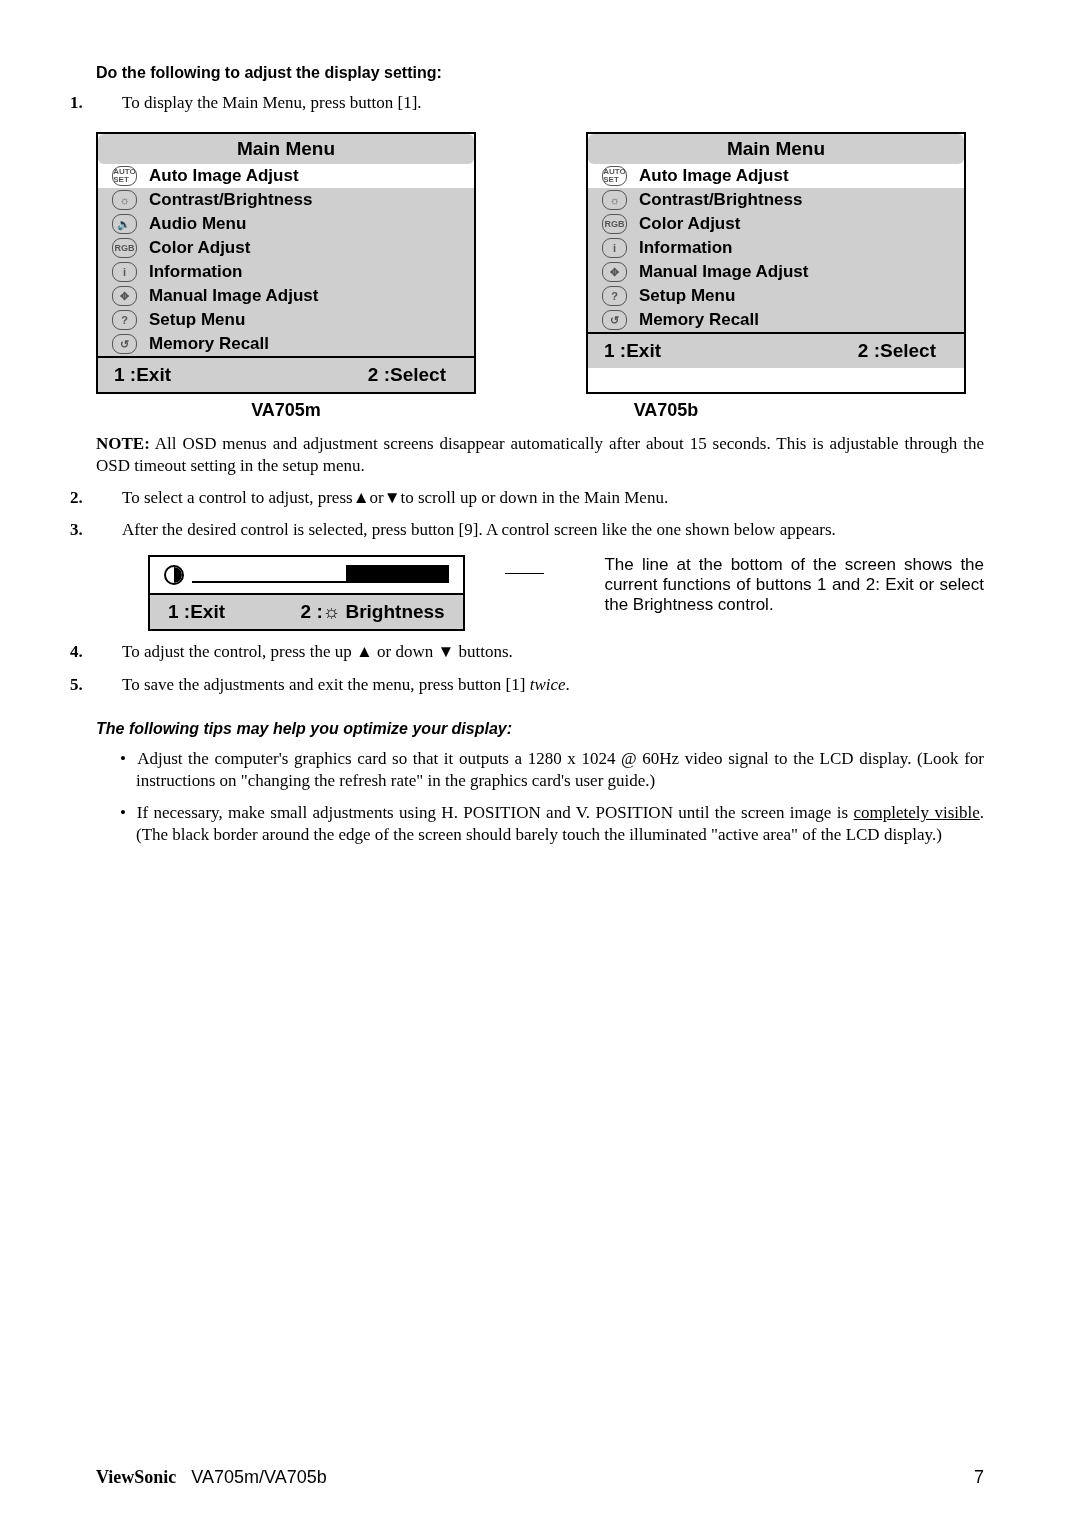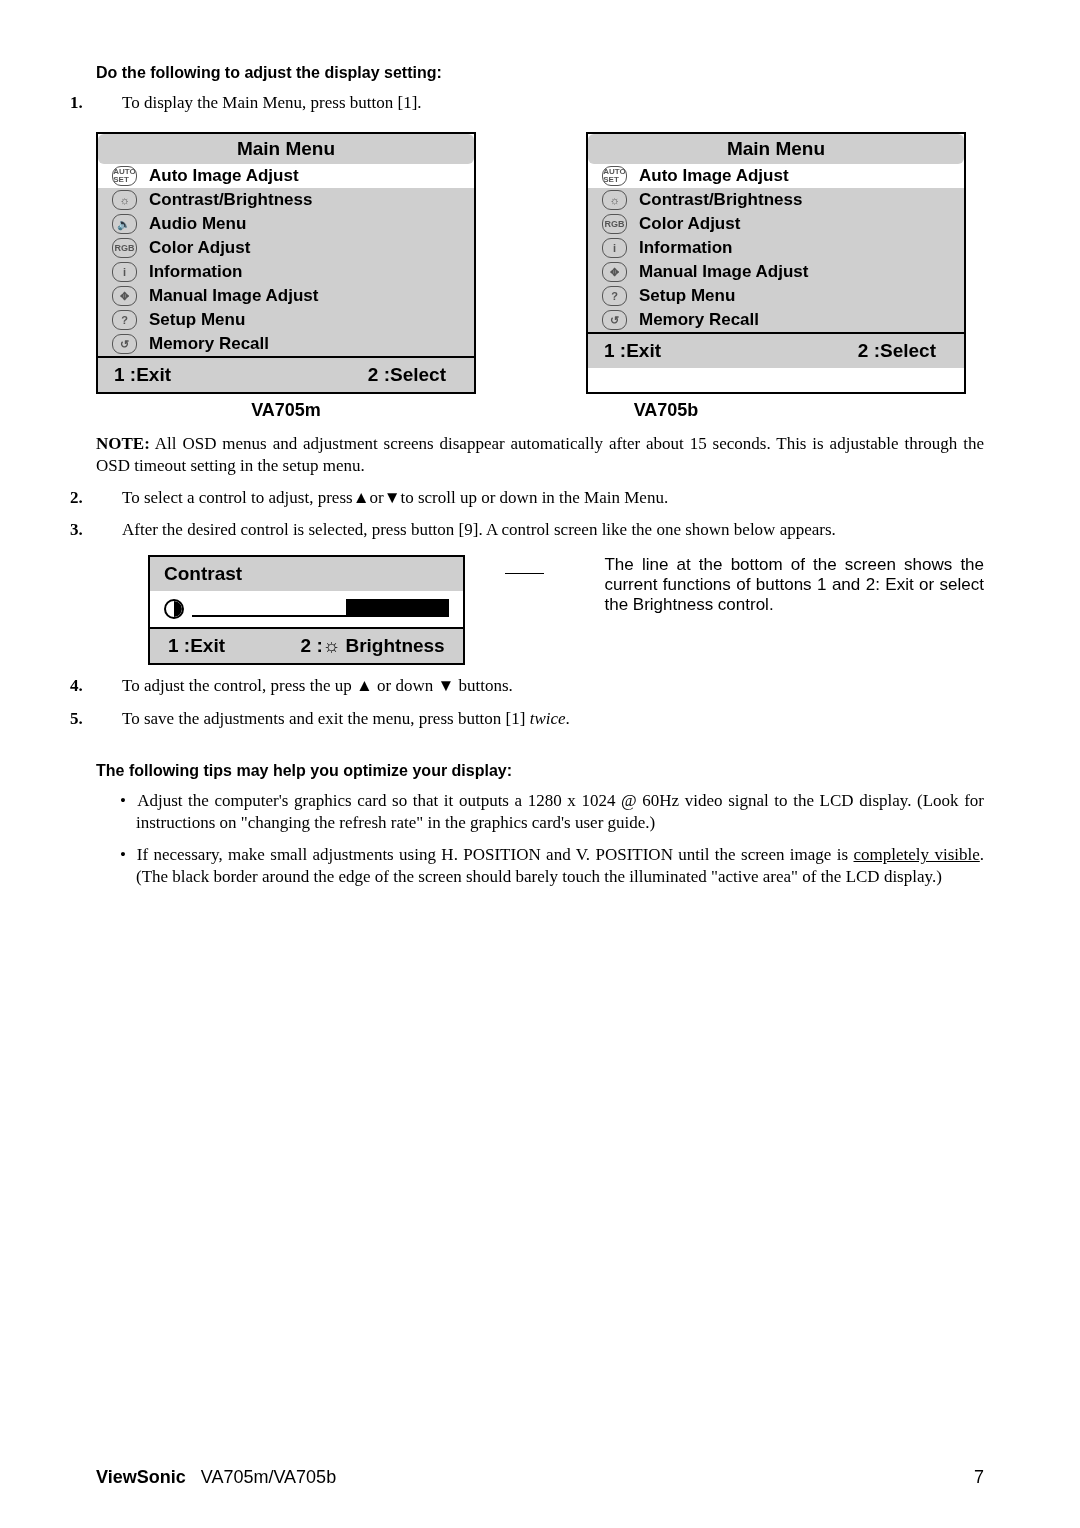--- a/index.html
+++ b/index.html
@@ -111,24 +111,24 @@
     padding:6px 18px; font-weight:bold; font-size:19px;
     background:#cfcfcf;
   }
   .ctrl-leader { width:44px; border-top:1px solid #000; margin-top:18px;}
   .ctrl-note { font-family: Liberation Sans, sans-serif; font-size:17px; width: 420px; text-align:justify;margin-left:20px;}
   .page-footer {
     position:absolute; left:96px; right:96px; bottom:40px;
     display:flex; justify-content:space-between;
     font-family: Arial, Helvetica, sans-serif; font-size:18px;
   }
-  .page-footer .brand { font-weight:bold;}
+  .page-footer .brand { font-weight:bold;font-family:Liberation Serif, serif;}
   .underline { text-decoration: underline; }
   .italic { font-style: italic; }
-  .section { margin-top: 32px; }
+  .section { margin-top: 24px; font-style: italic; }
   .tri-up::before{content:"▲";}
   .tri-down::before{content:"▼";}
 </style>
 </head>
 <body>
 
 <h3>Do the following to adjust the display setting:</h3>
 
 <p class="step">
   <span class="step-num">1.</span><span>To display the Main Menu, press button [1].</span>
@@ -229,21 +229,20 @@
 <p class="step">
   <span class="step-num">2.</span><span>To select a control to adjust, press</span><span class="tri-up"></span><span>or</span><span class="tri-down"></span><span>to scroll up or down in the Main Menu.</span>
 </p>
 
 <p class="step">
   <span class="step-num">3.</span><span>After the desired control is selected, press button [9]. A control screen like the one shown below appears.</span>
 </p>
 
 <div class="ctrl-row">
   <div class="ctrl-box">
-    <div class="ctrl-title">Contrast</div>
     <div class="ctrl-body">
       <span class="ctrl-circle">
           <span class="half-fill"></span>
         </span>
       <span class="slider">
           <span class="slider-fill"></span>
         </span>
     </div>
     <div class="ctrl-footer">
       <span>1 :Exit</span>

